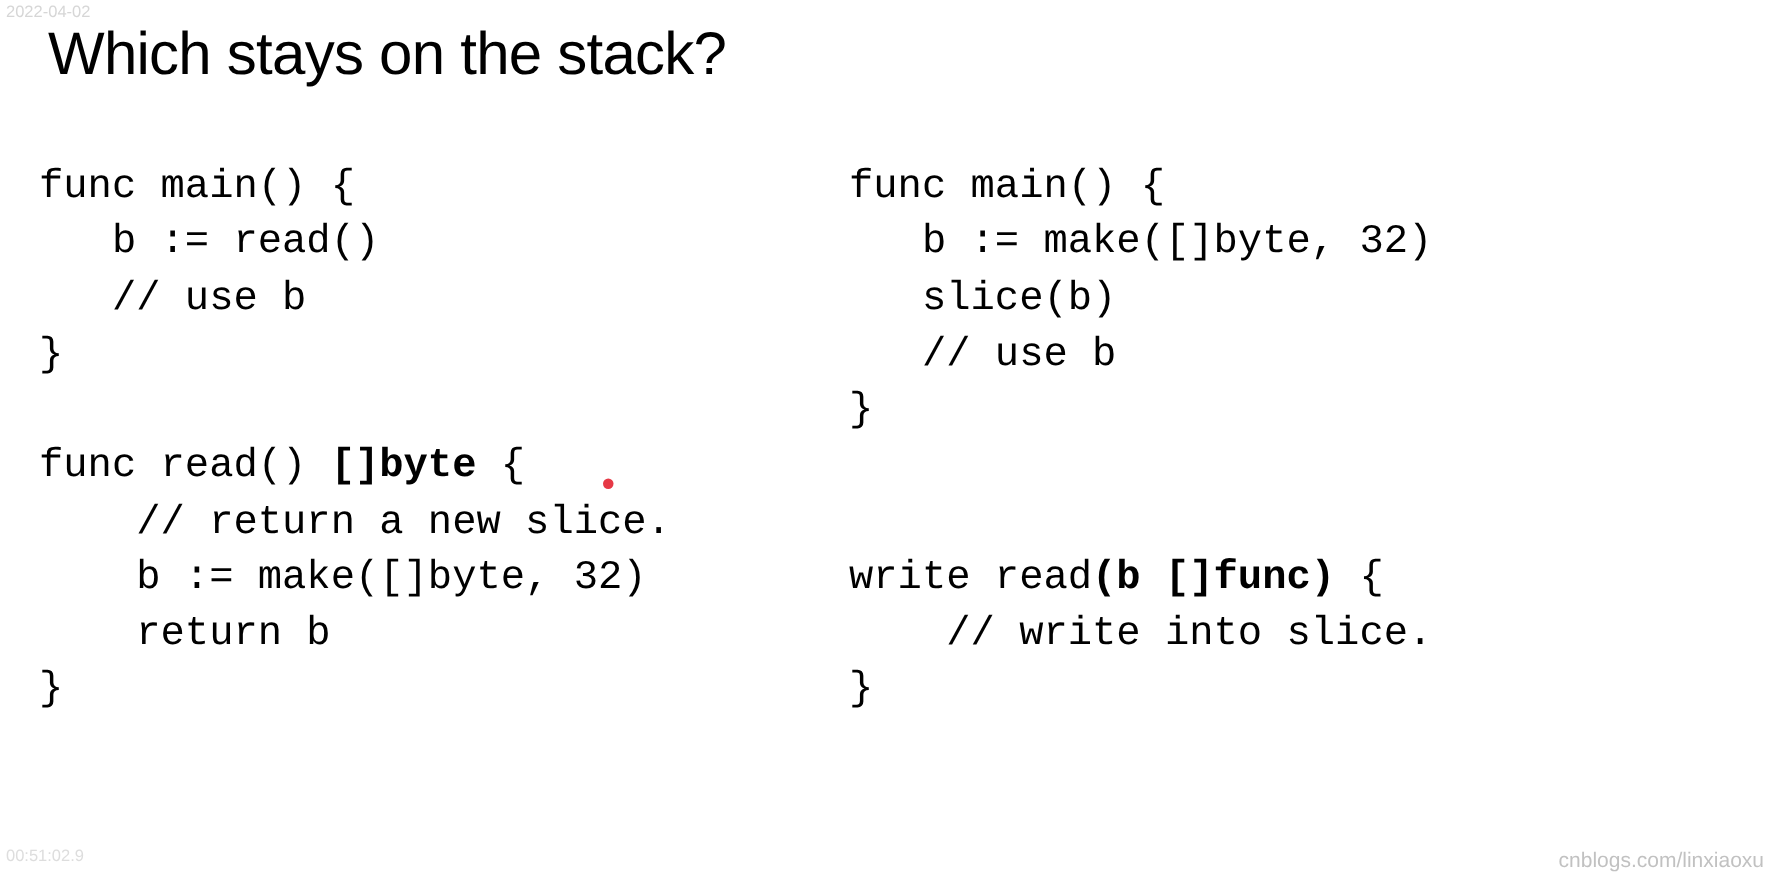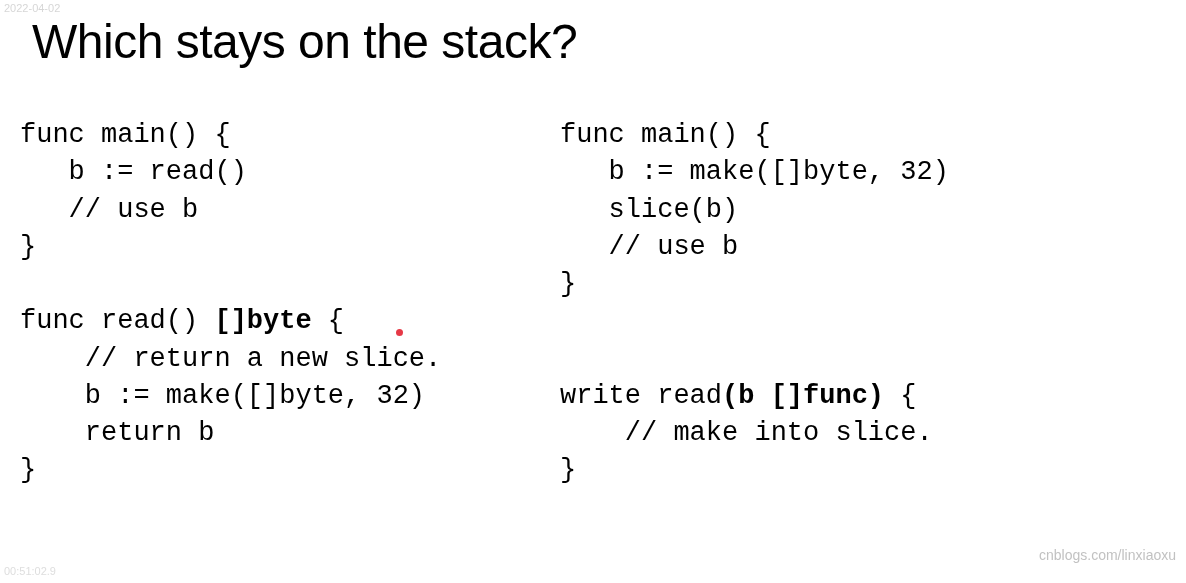--- a/index.html
+++ b/index.html
@@ -7,29 +7,30 @@
     padding: 0;
     width: 1186px;
     height: 583px;
     background: #ffffff;
     font-family: "Helvetica Neue", Helvetica, Arial, sans-serif;
     color: #000000;
     overflow: hidden;
     position: relative;
   }
   .title {
-    font-size: 48px;
+    font-size: 40px;
     font-weight: 400;
     margin: 14px 0 0 32px;
     letter-spacing: -0.5px;
   }
   .columns {
     display: flex;
     flex-direction: row;
     margin-top: 48px;
+    justify-content: flex-end;
   }
   .col {
     flex: 0 0 auto;
   }
   .col-left {
     width: 520px;
     margin-left: 20px;
   }
   .col-right {
     width: 620px;
@@ -66,21 +67,21 @@
     position: absolute;
     bottom: 6px;
     left: 4px;
     font-size: 11px;
     color: rgba(180,180,180,0.45);
     font-family: Arial, sans-serif;
     margin-top: 38px;
   }
   .watermark-br {
     position: absolute;
-    bottom: 20px;
+    bottom: 2px;
     right: 10px;
     font-size: 14px;
     color: rgba(160,160,160,0.65);
     font-family: Arial, sans-serif;
   }
 </style>
 </head>
 <body>
 
 <div class="watermark-tl">2022-04-02</div>
@@ -104,20 +105,20 @@
 
   <div class="col col-right">
     <pre class="code"><span>func main() {</span>
 <span>   b := make([]byte, 32)</span>
 <span>   slice(b)</span>
 <span>   // use b</span>
 <span>}</span>
 
 
 <span>write read</span><span class="bold">(b []func)</span><span> {</span>
-<span>    // make into slice.</span>
+<span>    // write into slice.</span>
 <span>}</span></pre>
   </div>
 
 </div>
 
 <div class="watermark-bl">00:51:02.9</div>
 <div class="watermark-br">cnblogs.com/linxiaoxu</div>
 
 </body></html>

